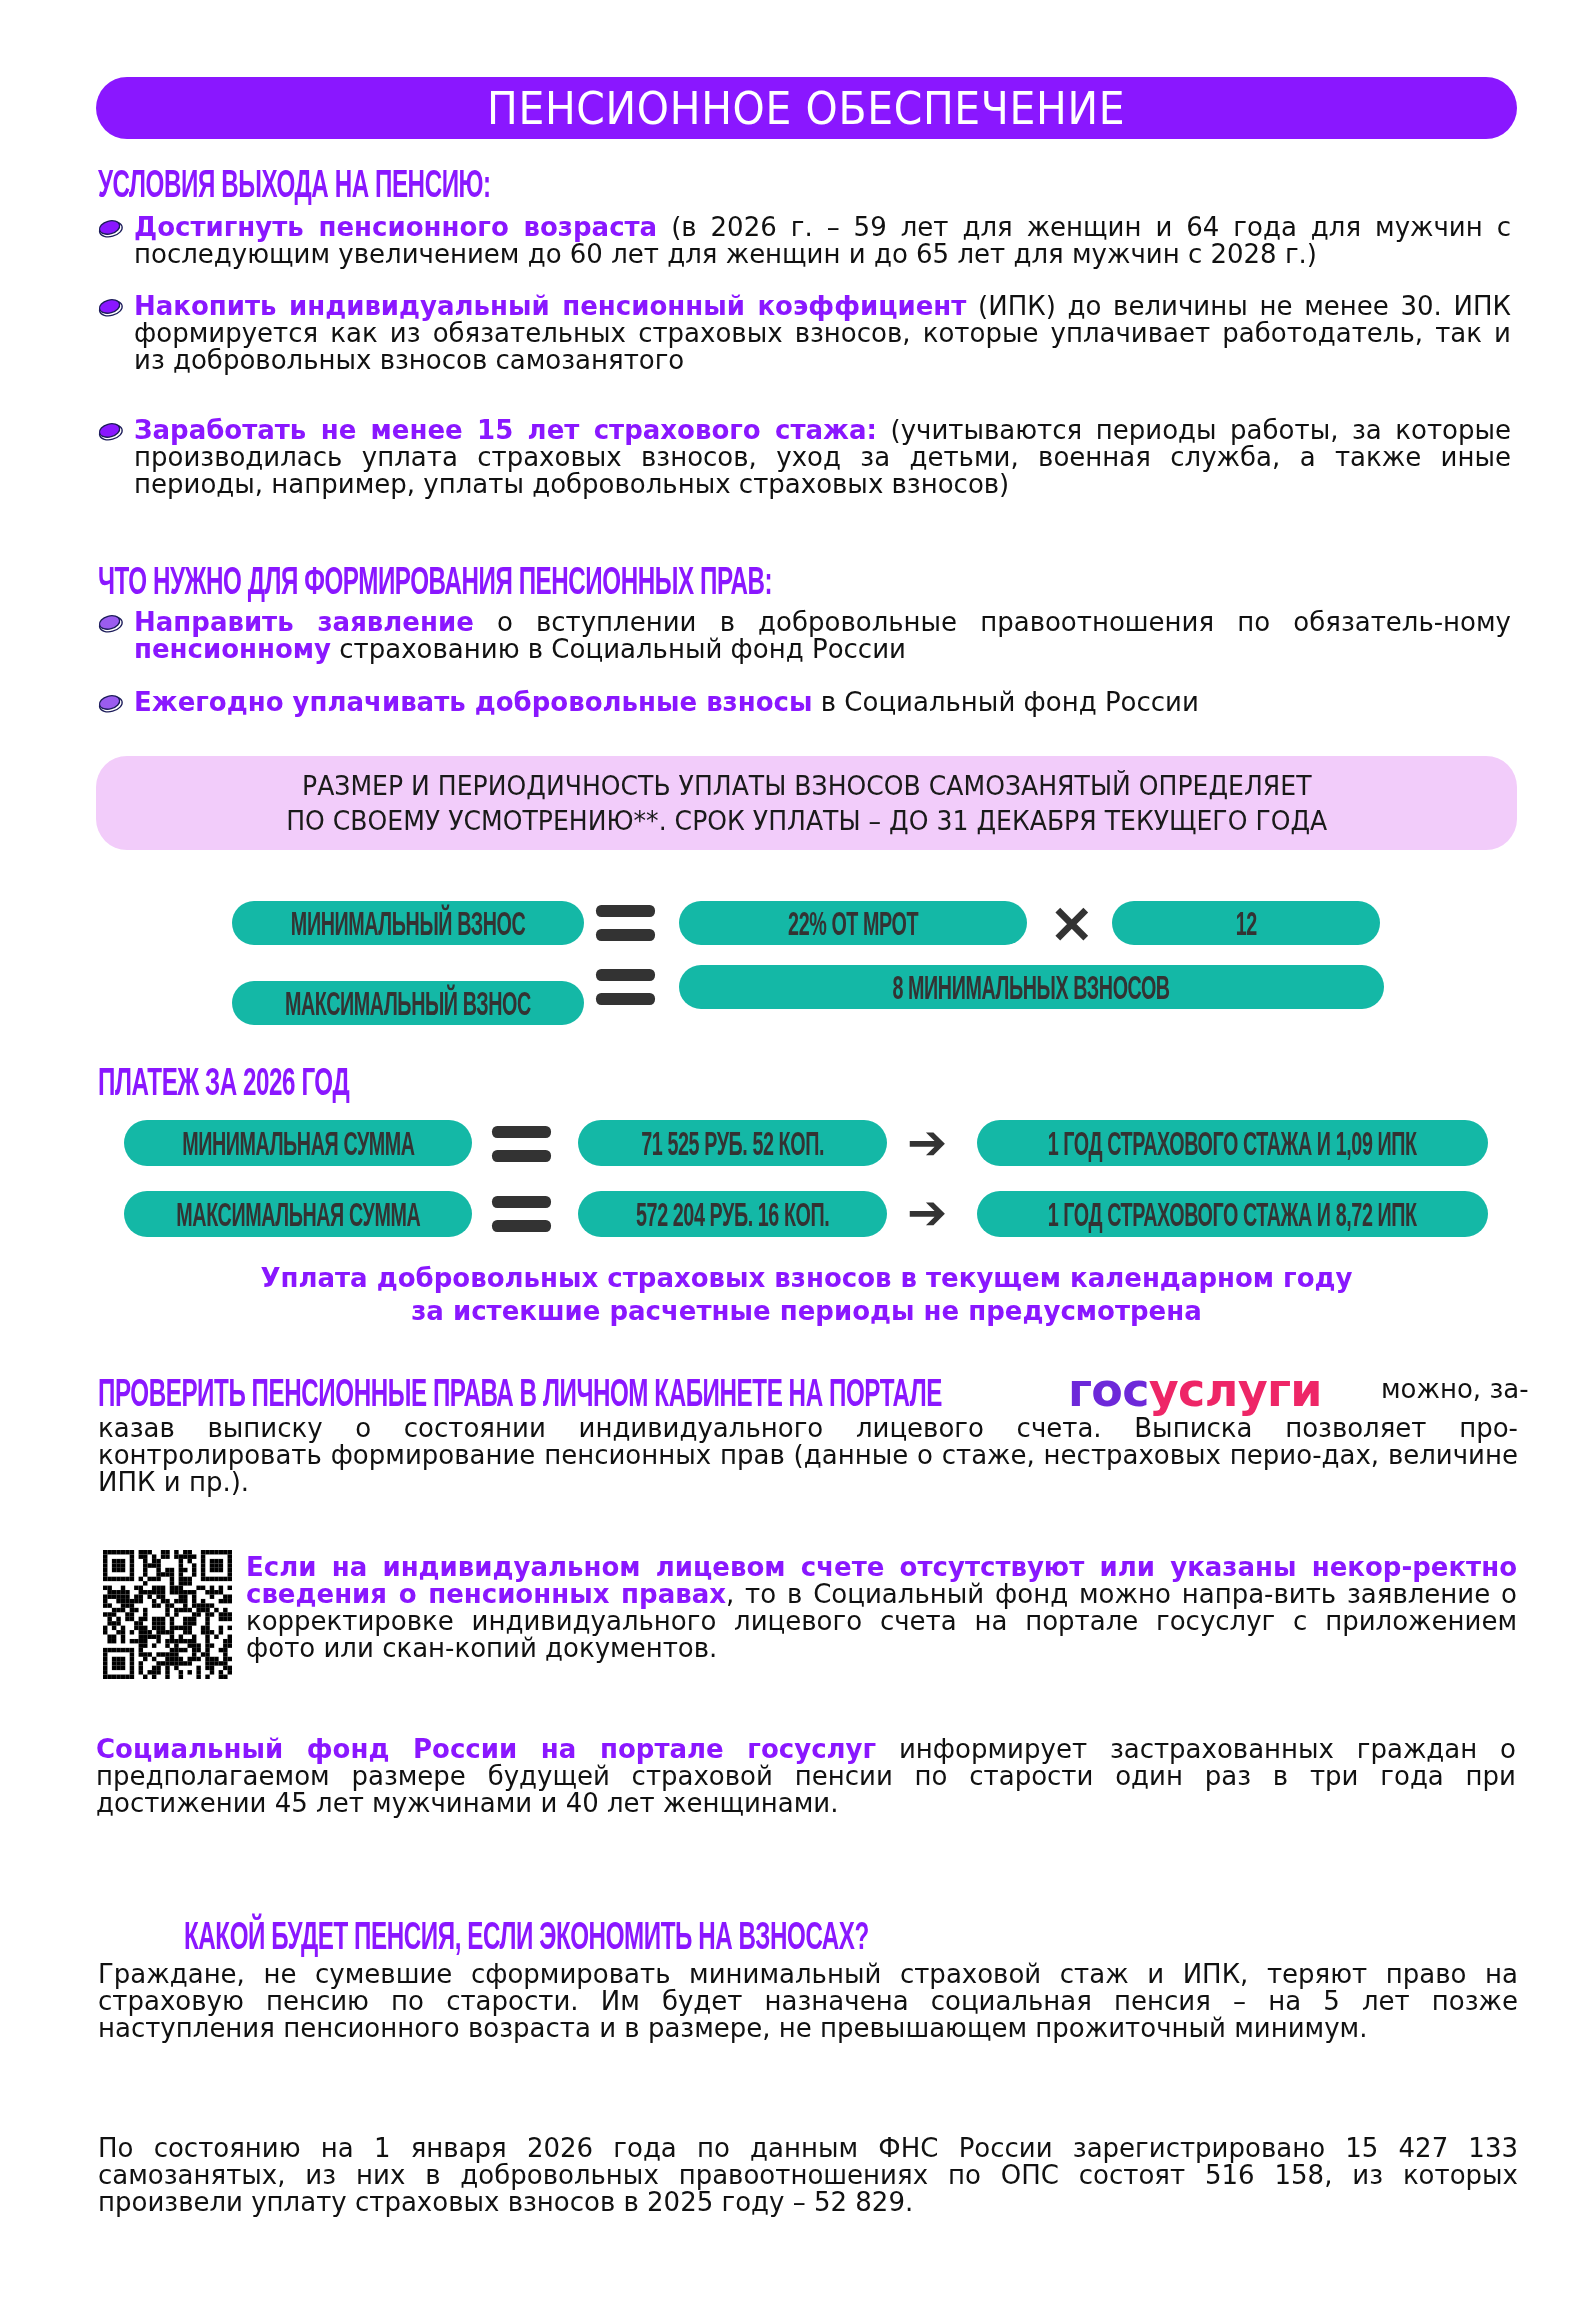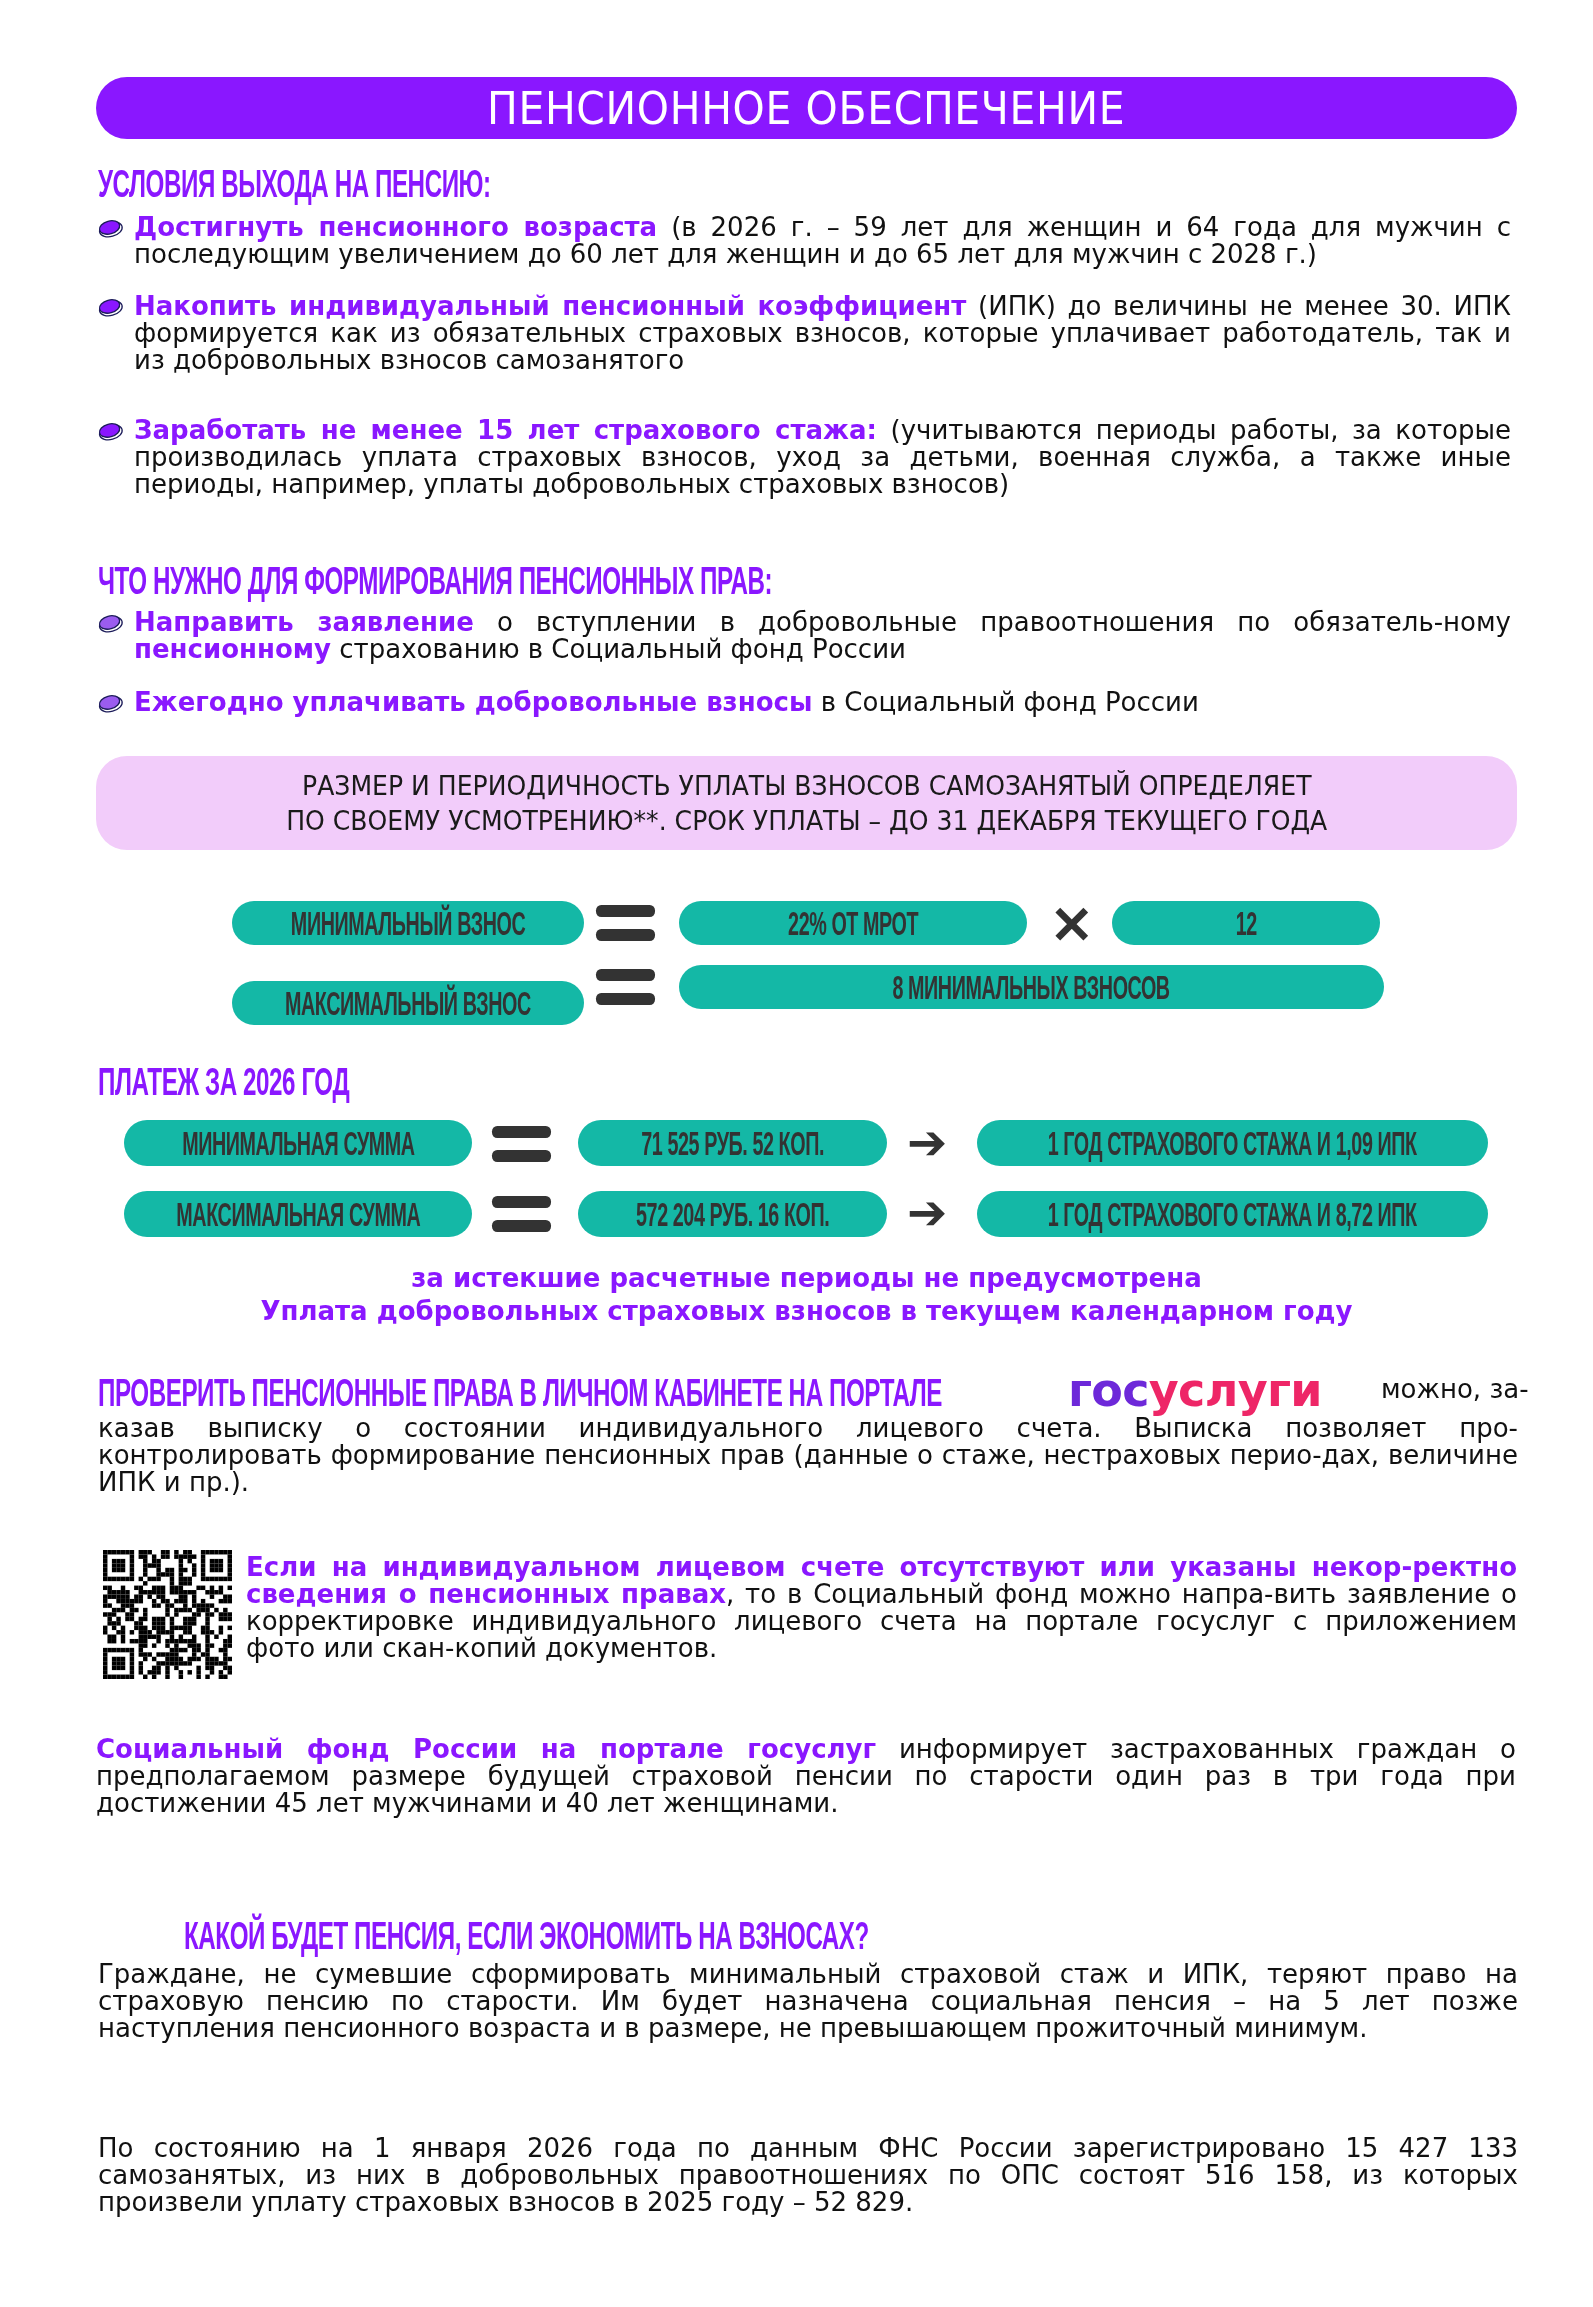--- a/index.html
+++ b/index.html
@@ -145,22 +145,22 @@
   </div>
 <div class="pill" style="left:578px;top:1191px;width:309px;height:46px;">
     <span>572 204 РУБ. 16 КОП.</span>
   </div>
 <div class="op-arrow" style="left:907px;top:1188px;">➔</div>
 <div class="pill" style="left:977px;top:1191px;width:511px;height:46px;">
     <span>1 ГОД СТРАХОВОГО СТАЖА И 8,72 ИПК</span>
   </div>
 
 <div class="abs note" style="top:1262px;">
+  <div>Уплата добровольных страховых взносов в текущем календарном году</div>
   <div>за истекшие расчетные периоды не предусмотрена</div>
-  <div>Уплата добровольных страховых взносов в текущем календарном году</div>
 </div>
 
 <div class="abs" style="left:98px;top:1367px;width:1420px;height:52px;">
   <div class="abs h-cond" style="left:0;top:3.9px;">ПРОВЕРИТЬ ПЕНСИОННЫЕ ПРАВА В ЛИЧНОМ КАБИНЕТЕ НА ПОРТАЛЕ</div>
   <div class="abs gos" style="left:970px;top:-3.9px;"><span class="b">гос</span><span class="p">услуги</span></div>
   <div class="abs body-text" style="left:1283px;top:9px;white-space:nowrap;">можно, за-</div>
 </div>
 <div class="abs body-text" style="left:98px;top:1415px;width:1420px;">казав выписку о состоянии индивидуального лицевого счета. Выписка позволяет про-контролировать формирование пенсионных прав (данные о стаже, нестраховых перио-дах, величине ИПК и пр.).</div>
 
 <svg class="abs qr" viewBox="0 0 29 29" id="qr">

